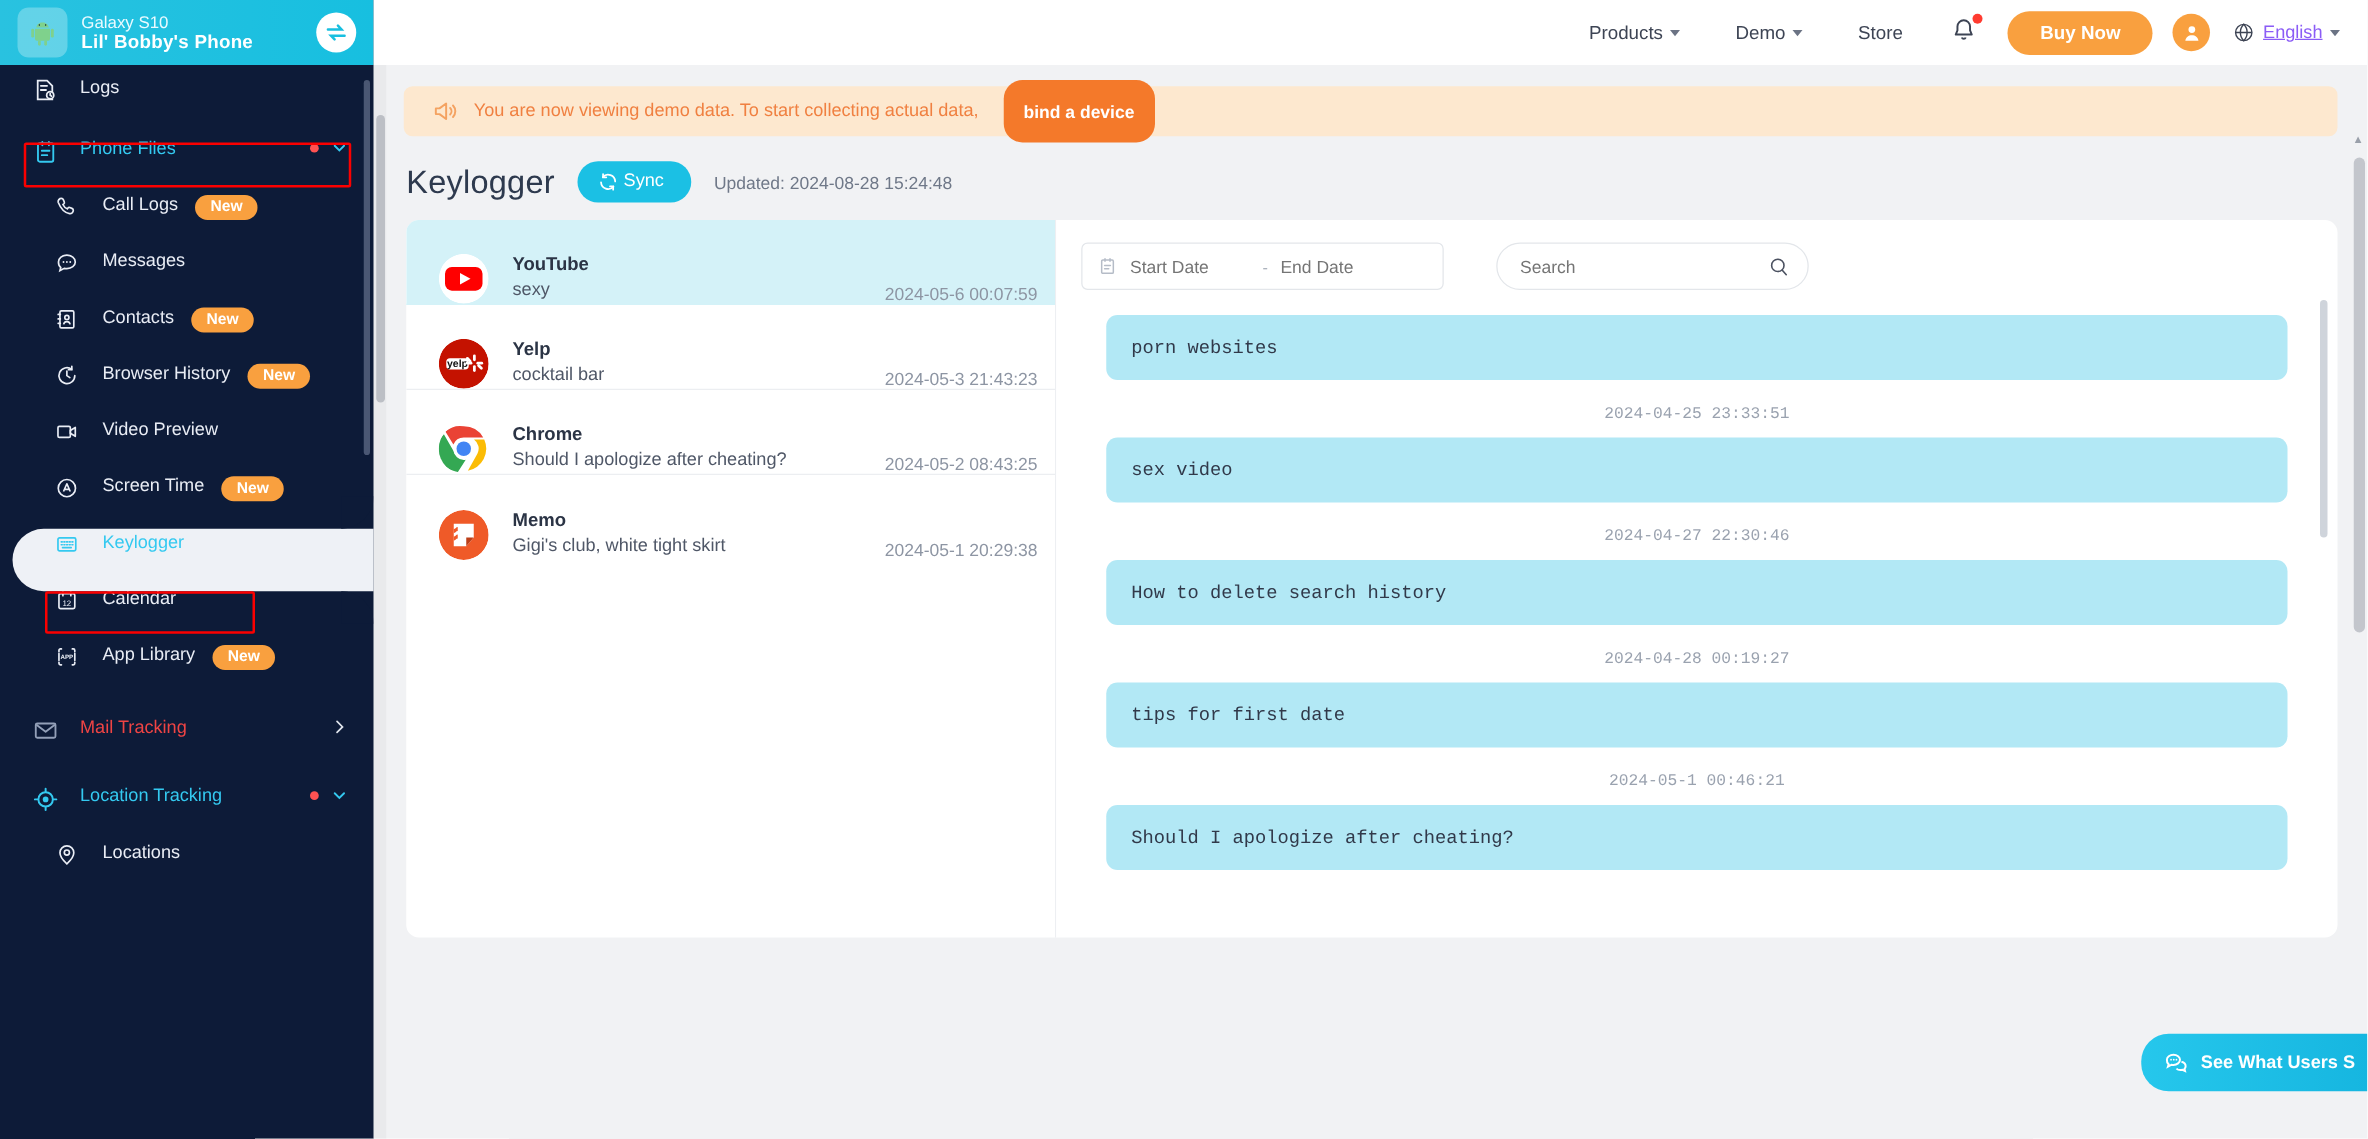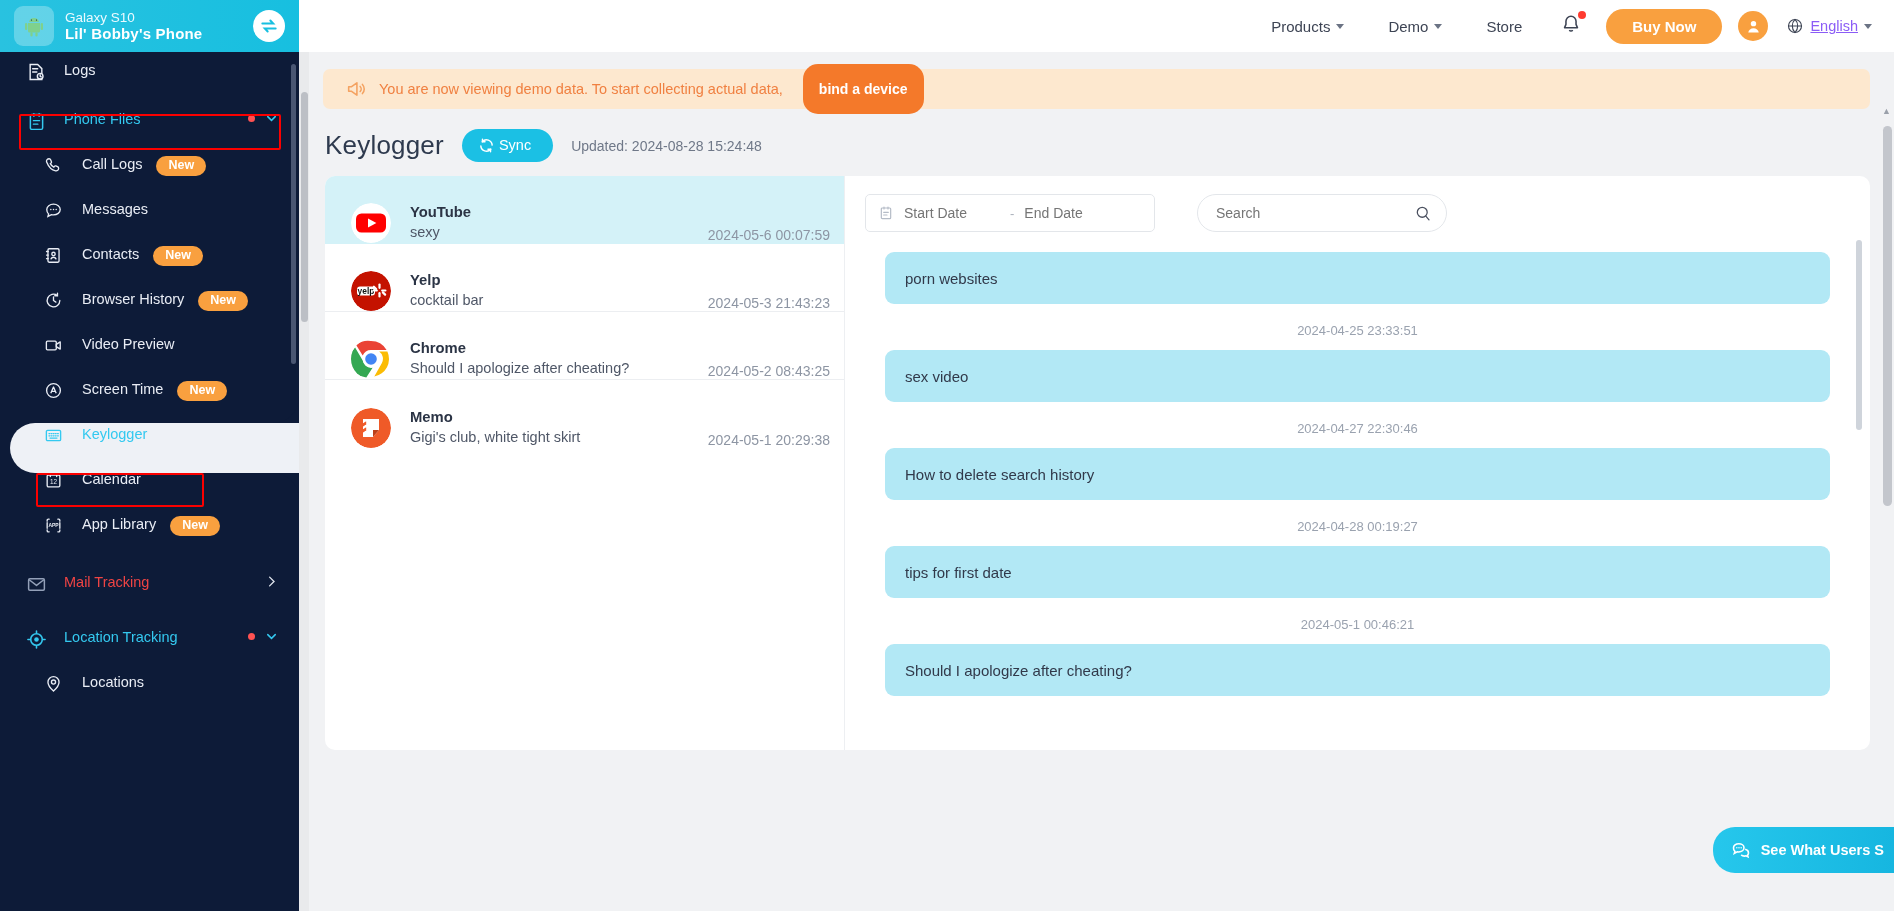--- a/index.html
+++ b/index.html
@@ -133,21 +133,21 @@
     display:flex; align-items:center; padding: 0 12px; gap:10px; cursor:pointer;
   }
   .dr-input { color:#b5bcc7; font-size:14px; border:none; outline:none; background:transparent; width: 96px; font-family:inherit;}
   .dr-dash { color:#a9b0bb; font-size:13px; }
   .searchbox {
     width: 250px; height: 38px; border:1px solid #e3e6ea; border-radius:20px;
     display:flex; align-items:center; padding: 0 14px 0 18px; gap:17px;
   }
   .search-input { border:none;outline:none;background:transparent;font-size:14px;color:#555c69;flex:1;font-family:inherit;}
 
-  .msgscroll { flex:1; overflow:hidden; position:relative; padding: 6px 40px 0 40px; }
+  .msgscroll { flex:1; overflow:hidden; position:relative; padding: 6px 40px 0 40px; font-family: Liberation Mono, monospace; }
   .bubble {
     background:#b2e8f5; border-radius:9px; min-height: 52px;
     display:flex; align-items:center; padding: 10px 20px;
     font-size:15px; color:#31394a; margin-bottom: 6px;
   }
   .msg-time { text-align:center; color:#9aa2af; font-size:13px; padding: 13px 0 12px 0; }
 
   .vscroll { position:absolute; right:8px; top:64px; bottom:8px; width:6px; }
   .vscroll-thumb { position:absolute; left:0; top:0; width:6px; height:190px; background:#cfd4db; border-radius:4px;}
 

